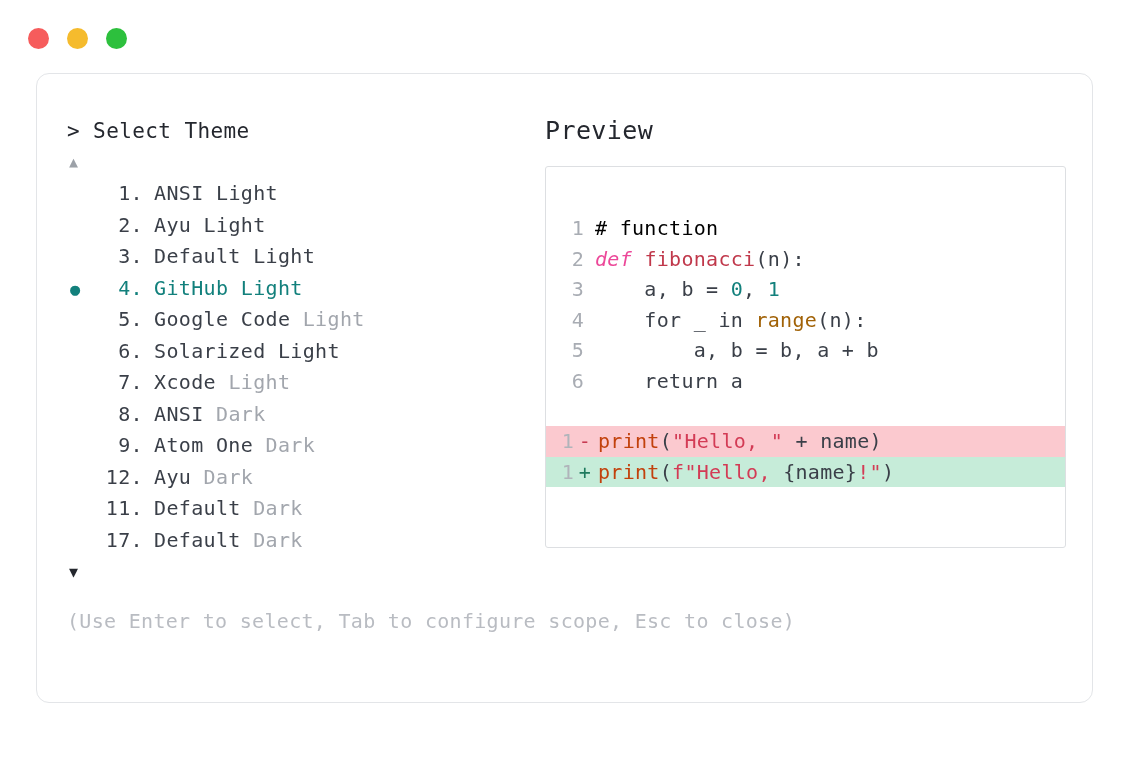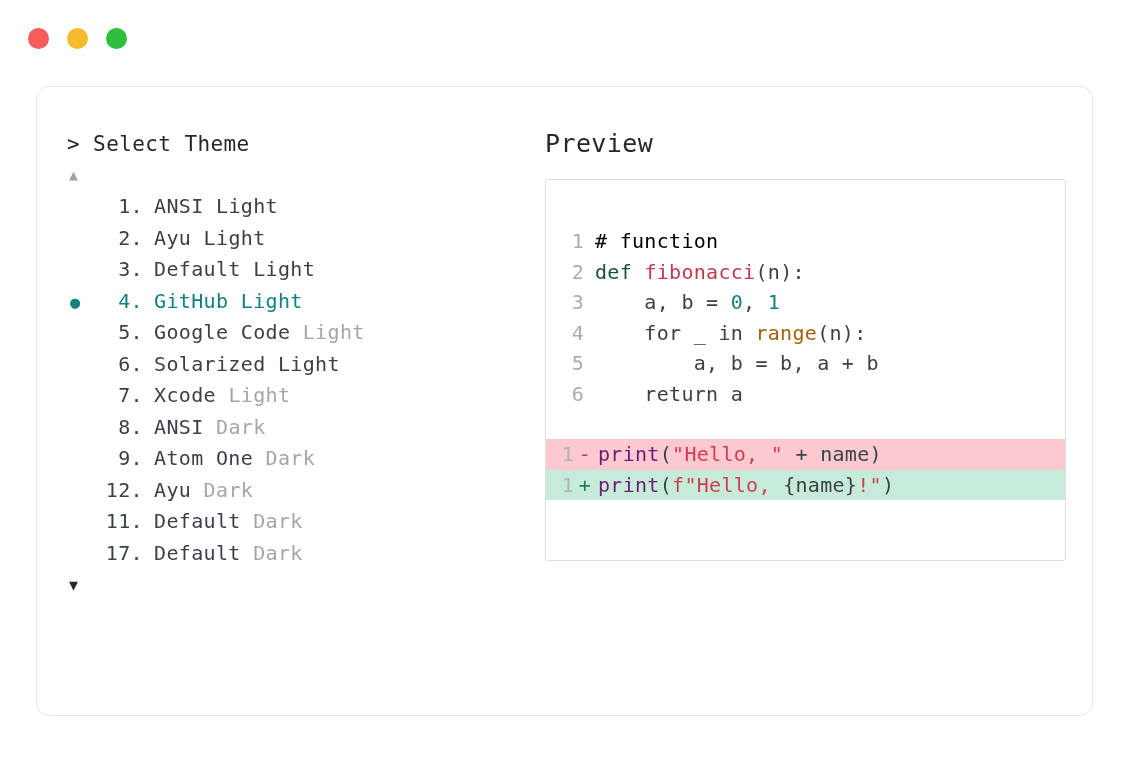--- a/index.html
+++ b/index.html
@@ -13,21 +13,21 @@
   }
 
   .app { position: relative; width: 1129px; height: 757px; background:#fff; }
 
   
   .titlebar { position:absolute; left:28px; top:28px; display:flex; gap:18px; align-items:center; }
   .dot { width:21px; height:21px; border-radius:50%; display:block; }
 
   
   .card {
-    position:absolute; left:36px; top:86px;
+    position:absolute; left:36px; top:73px;
     width:1057px; height:630px;
     background:#ffffff;
     border:1.5px solid #e3e5e8;
     border-radius:13px;
   }
 
   .card-inner { position:absolute; inset:0; padding:44px 30px 0 30px; }
 
   .columns { display:flex; align-items:flex-start; }
   .col-left { width:470px; flex:0 0 470px; }
@@ -91,27 +91,27 @@
     background:#ffffff;
     padding:46px 0 0 0;
     overflow:hidden;
   }
   .code { font-size:20px; line-height:30.5px; letter-spacing:0.3px; white-space:pre; }
   .code-row { display:flex; align-items:baseline; padding-left:22px; }
   .ln { width:16px; flex:0 0 16px; text-align:right; color:#a8acb3; }
   .src { padding-left:11px; color:#3a3f48; }
 
   .tok-comment { color:#000000; }
-  .tok-kw      { color:#14532d; }
+  .tok-kw      { color:#ec4899;font-style:italic; }
   .tok-fn      { color:#c0384b; }
   .tok-num     { color:#12807c; }
   .tok-builtin { color:#a16207; }
   .tok-plain   { color:#3a3f48; }
   .tok-str     { color:#d33b55; }
-  .tok-call    { color:#701a75;text-align:right; }
+  .tok-call    { color:#c2410c;text-align:right; }
 
   .code-gap { height:30px; }
 
   
   .diff-row { display:flex; align-items:baseline; padding-left:12px; }
   .diff-row .ln { width:16px; flex:0 0 16px; text-align:right; color:#b0b4ba; }
   .diff-row .mark { width:22px; flex:0 0 22px; text-align:center; }
   .diff-row .src { padding-left:2px; padding-right:6px; }
   .diff-del { background:#fbc9cf; }
   .diff-del .mark { color:#c83a52; }
@@ -150,20 +150,21 @@
               <li class="theme-item"><span class="bullet empty">&nbsp;</span><span class="idx">7.</span><span class="nm">Xcode</span><span> </span><span class="suffix muted">Light</span></li>
               <li class="theme-item"><span class="bullet empty">&nbsp;</span><span class="idx">8.</span><span class="nm">ANSI</span><span> </span><span class="suffix muted">Dark</span></li>
               <li class="theme-item"><span class="bullet empty">&nbsp;</span><span class="idx">9.</span><span class="nm">Atom One</span><span> </span><span class="suffix muted">Dark</span></li>
               <li class="theme-item"><span class="bullet empty">&nbsp;</span><span class="idx">12.</span><span class="nm">Ayu</span><span> </span><span class="suffix muted">Dark</span></li>
               <li class="theme-item"><span class="bullet empty">&nbsp;</span><span class="idx">11.</span><span class="nm">Default</span><span> </span><span class="suffix muted">Dark</span></li>
               <li class="theme-item"><span class="bullet empty">&nbsp;</span><span class="idx">17.</span><span class="nm">Default</span><span> </span><span class="suffix muted">Dark</span></li>
             </ul>
 
           <div class="arrow-down">▼</div>
 
+          <div class="hint">(Use Enter to select, Tab to configure scope, Esc to close)</div>
         </div>
 
         <div class="col-right">
           <div class="preview-label">Preview</div>
 
           <div class="preview-box">
             <div class="code" id="code-block"><div class="code-row"><span class="ln">1</span><span class="src"><span class="tok-comment"># function</span></span></div><div class="code-row"><span class="ln">2</span><span class="src"><span class="tok-kw">def </span><span class="tok-fn">fibonacci</span><span class="tok-plain">(n):</span></span></div><div class="code-row"><span class="ln">3</span><span class="src"><span class="tok-plain">    a, b = </span><span class="tok-num">0</span><span class="tok-plain">, </span><span class="tok-num">1</span></span></div><div class="code-row"><span class="ln">4</span><span class="src"><span class="tok-plain">    for _ in </span><span class="tok-builtin">range</span><span class="tok-plain">(n):</span></span></div><div class="code-row"><span class="ln">5</span><span class="src"><span class="tok-plain">        a, b = b, a + b</span></span></div><div class="code-row"><span class="ln">6</span><span class="src"><span class="tok-plain">    return a</span></span></div></div>
             <div class="code-gap"></div>
             <div class="code" id="diff-block"><div class="diff-row diff-del"><span class="ln">1</span><span class="mark">-</span><span class="src"><span class="tok-call">print</span><span class="tok-plain">(</span><span class="tok-str">"Hello, "</span><span class="tok-plain"> + name)</span></span></div><div class="diff-row diff-add"><span class="ln">1</span><span class="mark">+</span><span class="src"><span class="tok-call">print</span><span class="tok-plain">(</span><span class="tok-str">f"Hello, </span><span class="tok-plain">{name}</span><span class="tok-str">!"</span><span class="tok-plain">)</span></span></div></div>
           </div>

